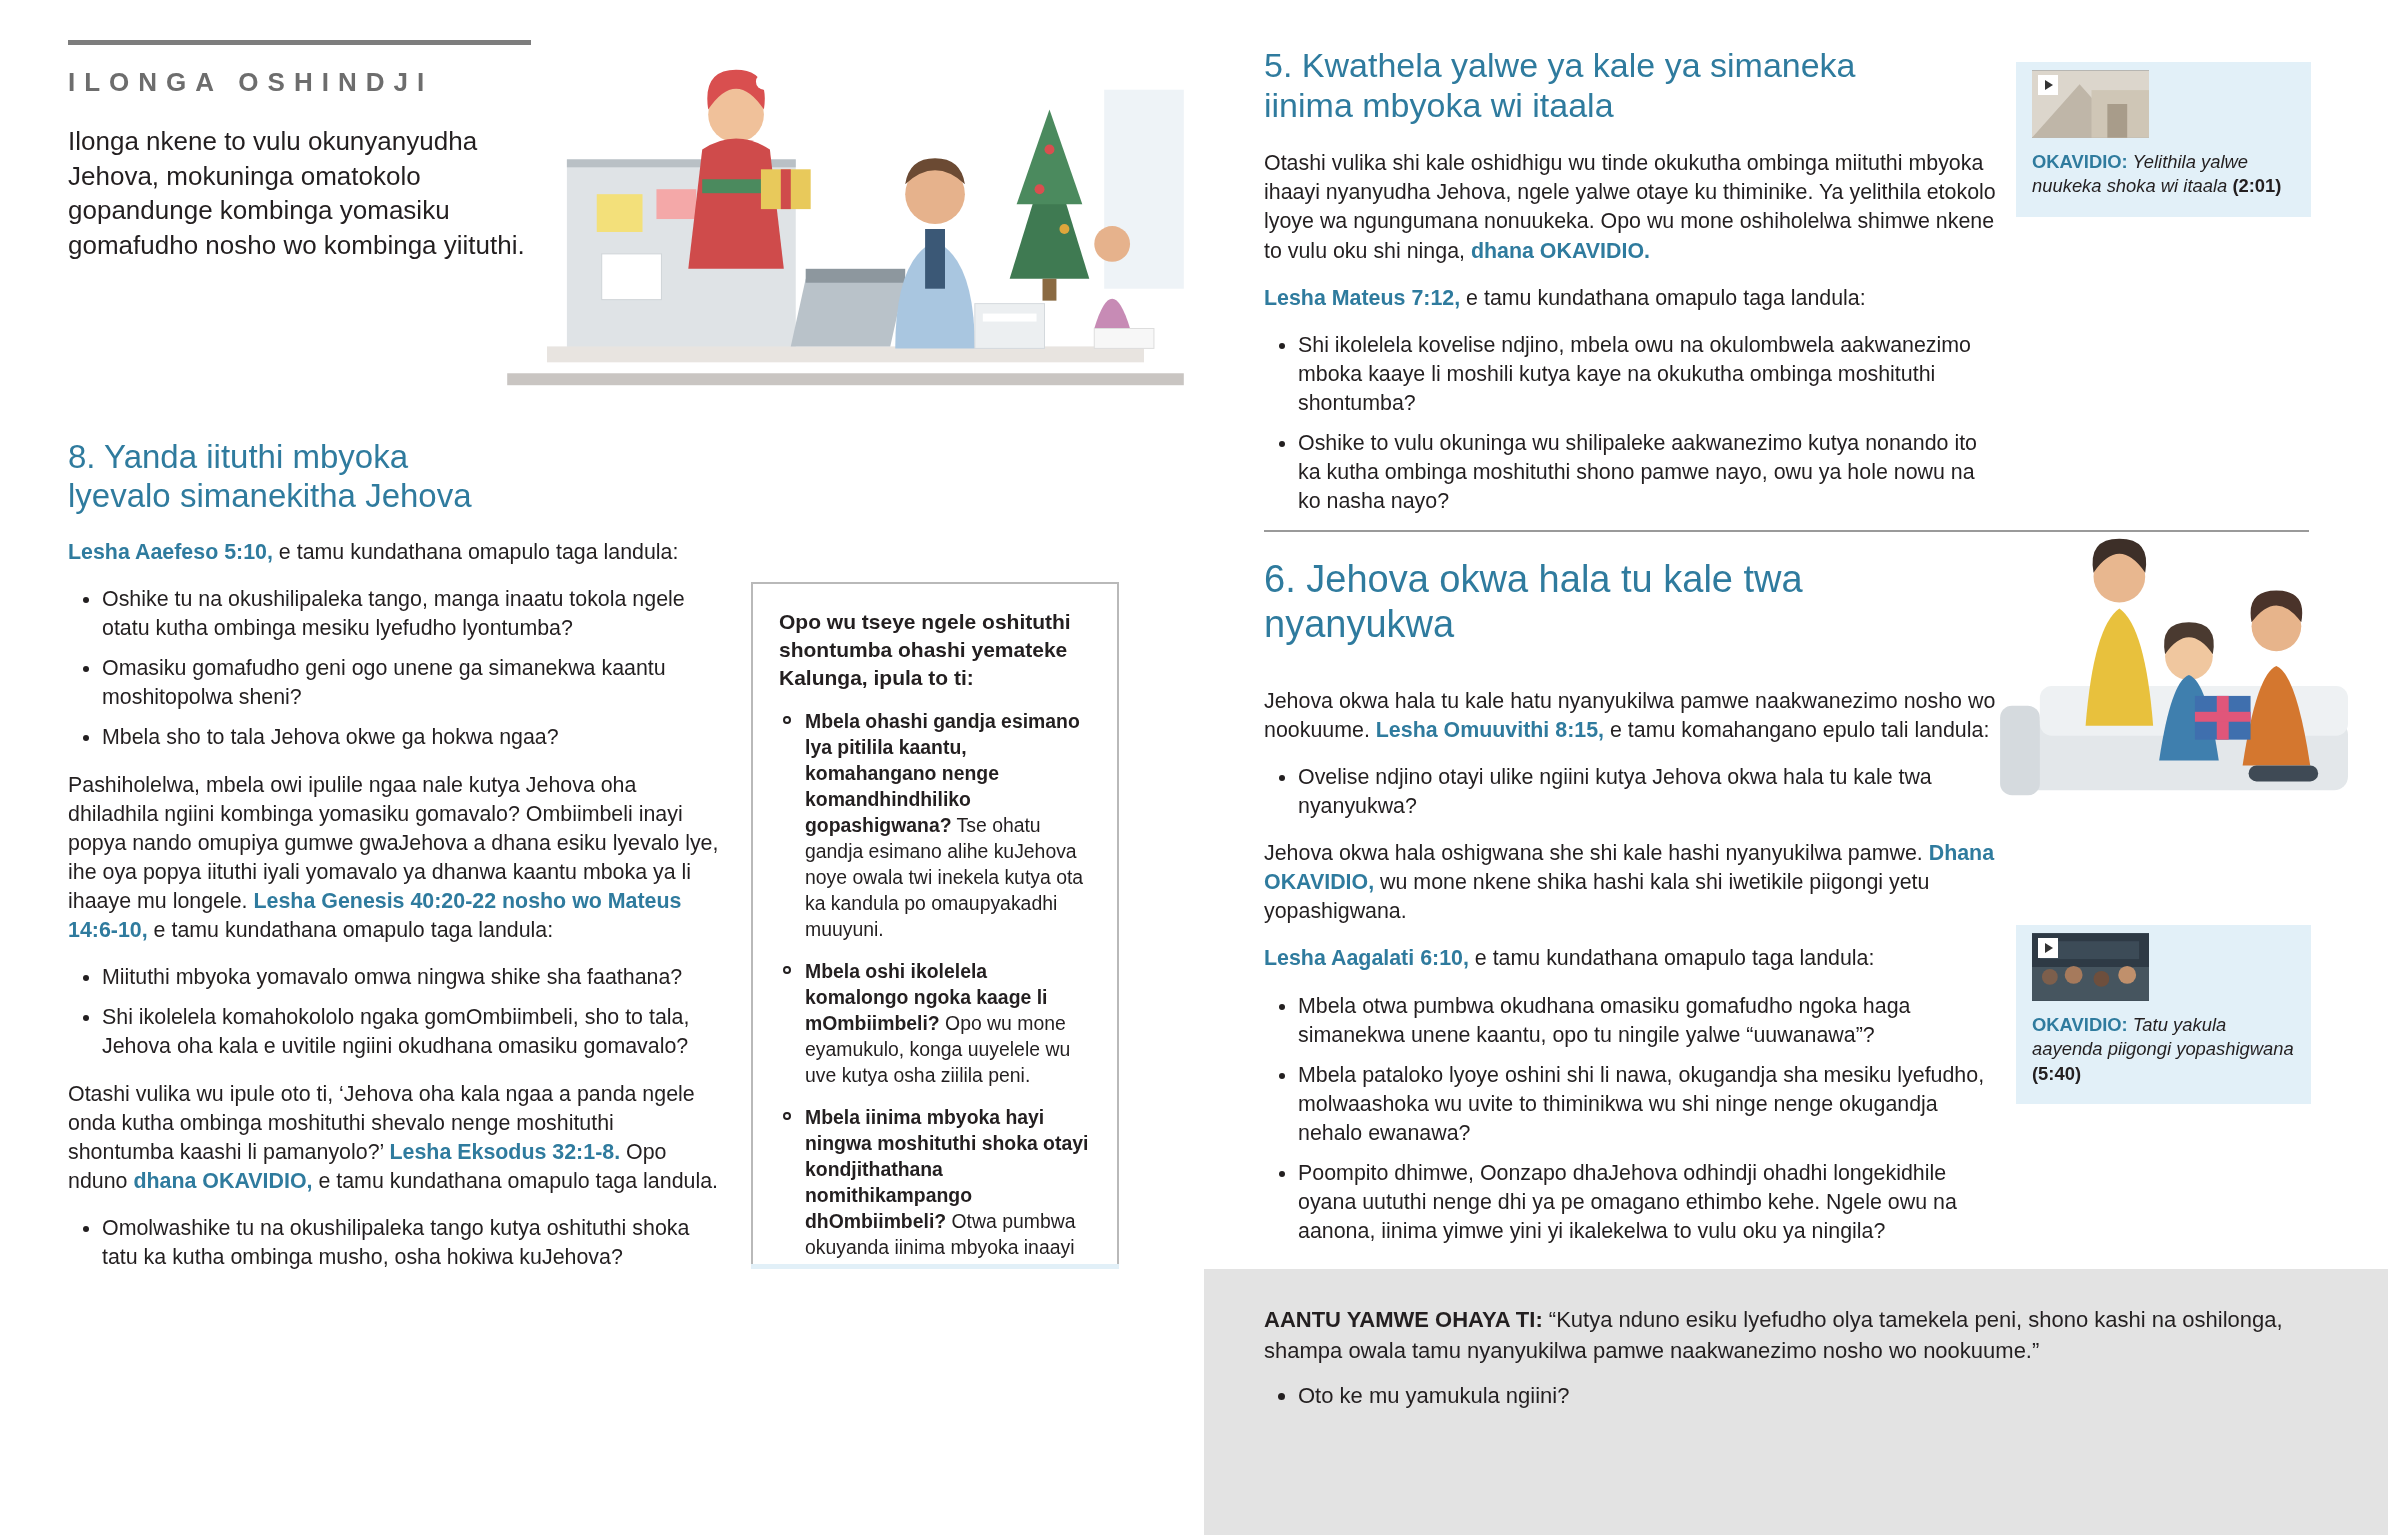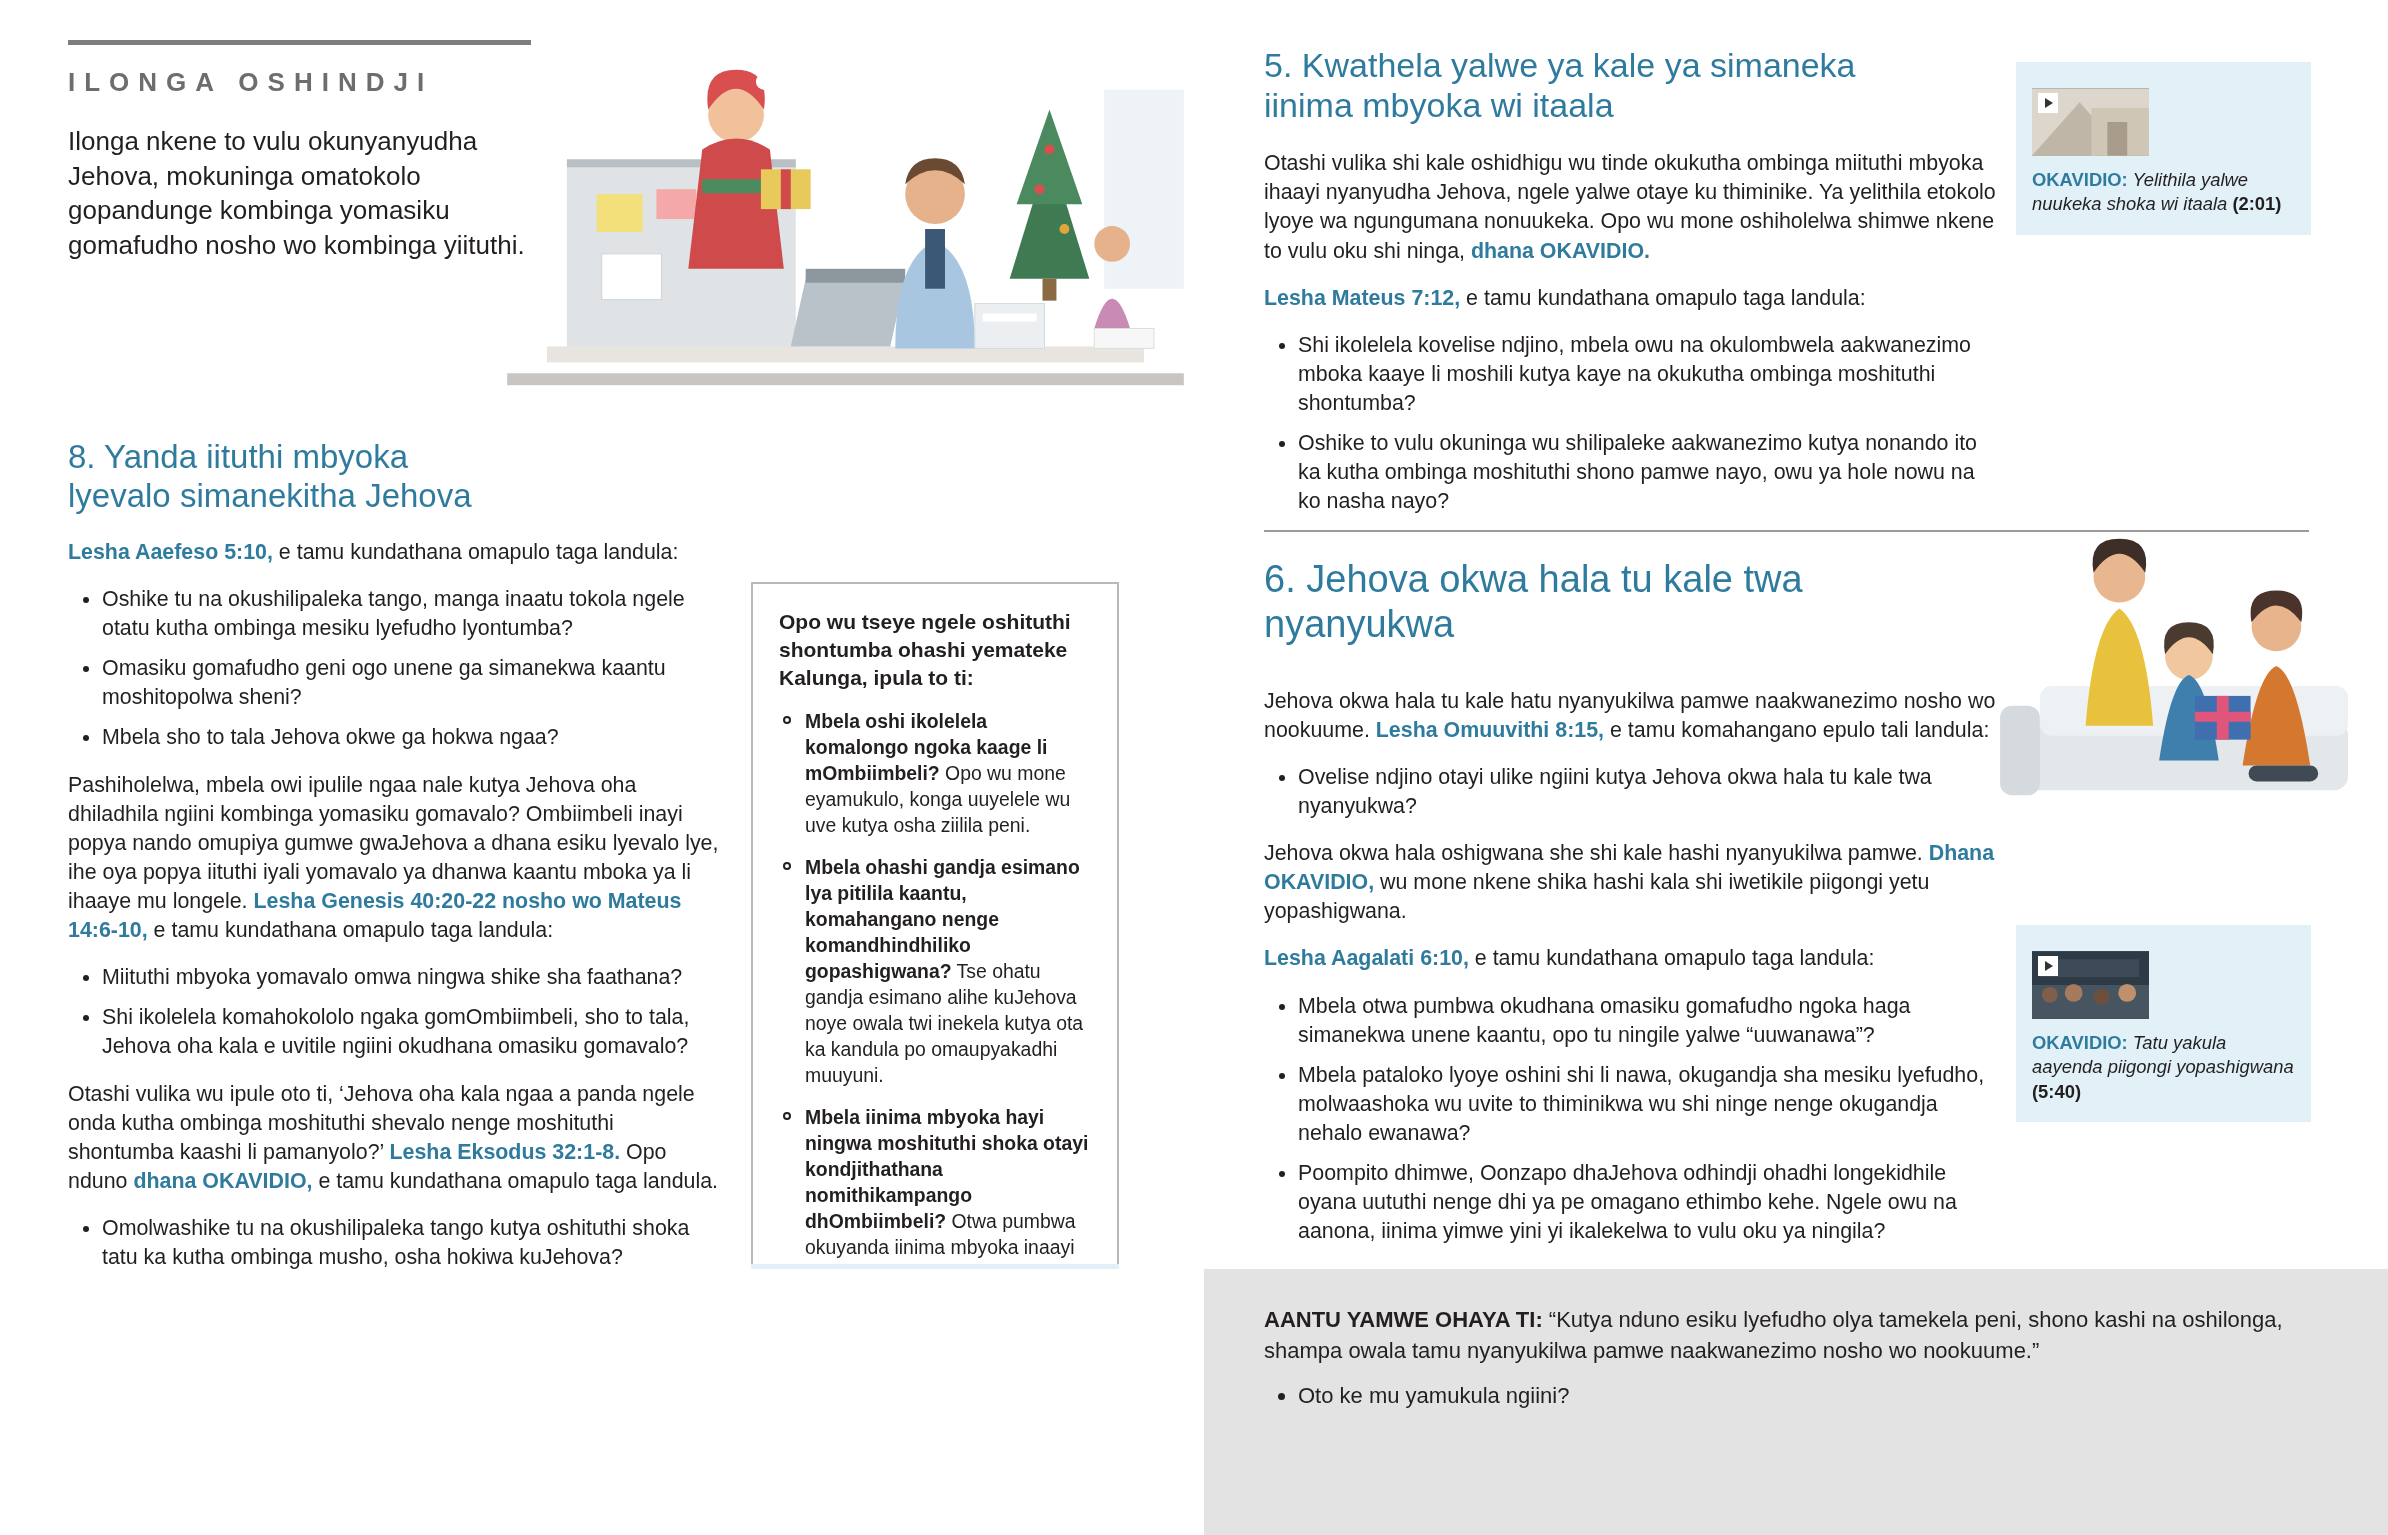--- a/index.html
+++ b/index.html
@@ -57,21 +57,21 @@
     font-size:19.4px;line-height:1.34;margin-bottom:16px;position:relative;
   }
   .sidebox li:before{
     content:"";position:absolute;left:-22px;top:8px;
     width:8px;height:8px;border:2px solid #231f20;border-radius:50%;
     box-sizing:border-box;
   }
 
   
   .vidcard{
-    background:#e2f0f8;box-sizing:border-box;padding:26px 16px 18px 16px;
+    background:#e2f0f8;box-sizing:border-box;padding:8px 16px 18px 16px;
   }
   .thumb{
     width:117px;height:68px;background:#5d6b74;position:relative;overflow:hidden;
     margin-bottom:12px;
   }
   .thumb .play{
     position:absolute;left:6px;top:5px;width:20px;height:20px;background:#ffffff;
     display:flex;align-items:center;justify-content:center;
   }
   .thumb .play:after{
@@ -194,24 +194,24 @@
     <ul>
       <li>Omolwashike tu na okushilipaleka tango kutya oshituthi shoka tatu ka kutha ombinga musho, osha hokiwa kuJehova?</li>
       <li>Ongiini tatu vulu oku shi ninga?</li>
     </ul>
   </div>
 
   <div class="sidebox">
     <h4>Opo wu tseye ngele oshituthi shontumba ohashi yemateke Kalunga, ipula to ti:</h4>
     <ul>
       <li>
-        <b>Mbela oshi ikolelela komalongo ngoka kaage li mOmbiimbeli?</b><span> Opo wu mone eyamukulo, konga uuyelele wu uve kutya osha ziilila peni.</span>
+        <b>Mbela ohashi gandja esimano lya pitilila kaantu, komahangano nenge komandhindhiliko gopashigwana?</b><span> Tse ohatu gandja esimano alihe kuJehova noye owala twi inekela kutya ota ka kandula po omaupyakadhi muuyuni.</span>
       </li>
       <li>
-        <b>Mbela ohashi gandja esimano lya pitilila kaantu, komahangano nenge komandhindhiliko gopashigwana?</b><span> Tse ohatu gandja esimano alihe kuJehova noye owala twi inekela kutya ota ka kandula po omaupyakadhi muuyuni.</span>
+        <b>Mbela oshi ikolelela komalongo ngoka kaage li mOmbiimbeli?</b><span> Opo wu mone eyamukulo, konga uuyelele wu uve kutya osha ziilila peni.</span>
       </li>
       <li>
         <b>Mbela iinima mbyoka hayi ningwa moshituthi shoka otayi kondjithathana nomithikampango dhOmbiimbeli?</b><span> Otwa pumbwa okuyanda iinima mbyoka inaayi hokiwa kuKalunga.</span>
       </li>
     </ul>
   </div>
 
   <div class="vidcard" id="video-left">
     <div class="thumb">
       <svg width="117" height="68" viewBox="0 0 118 68">

